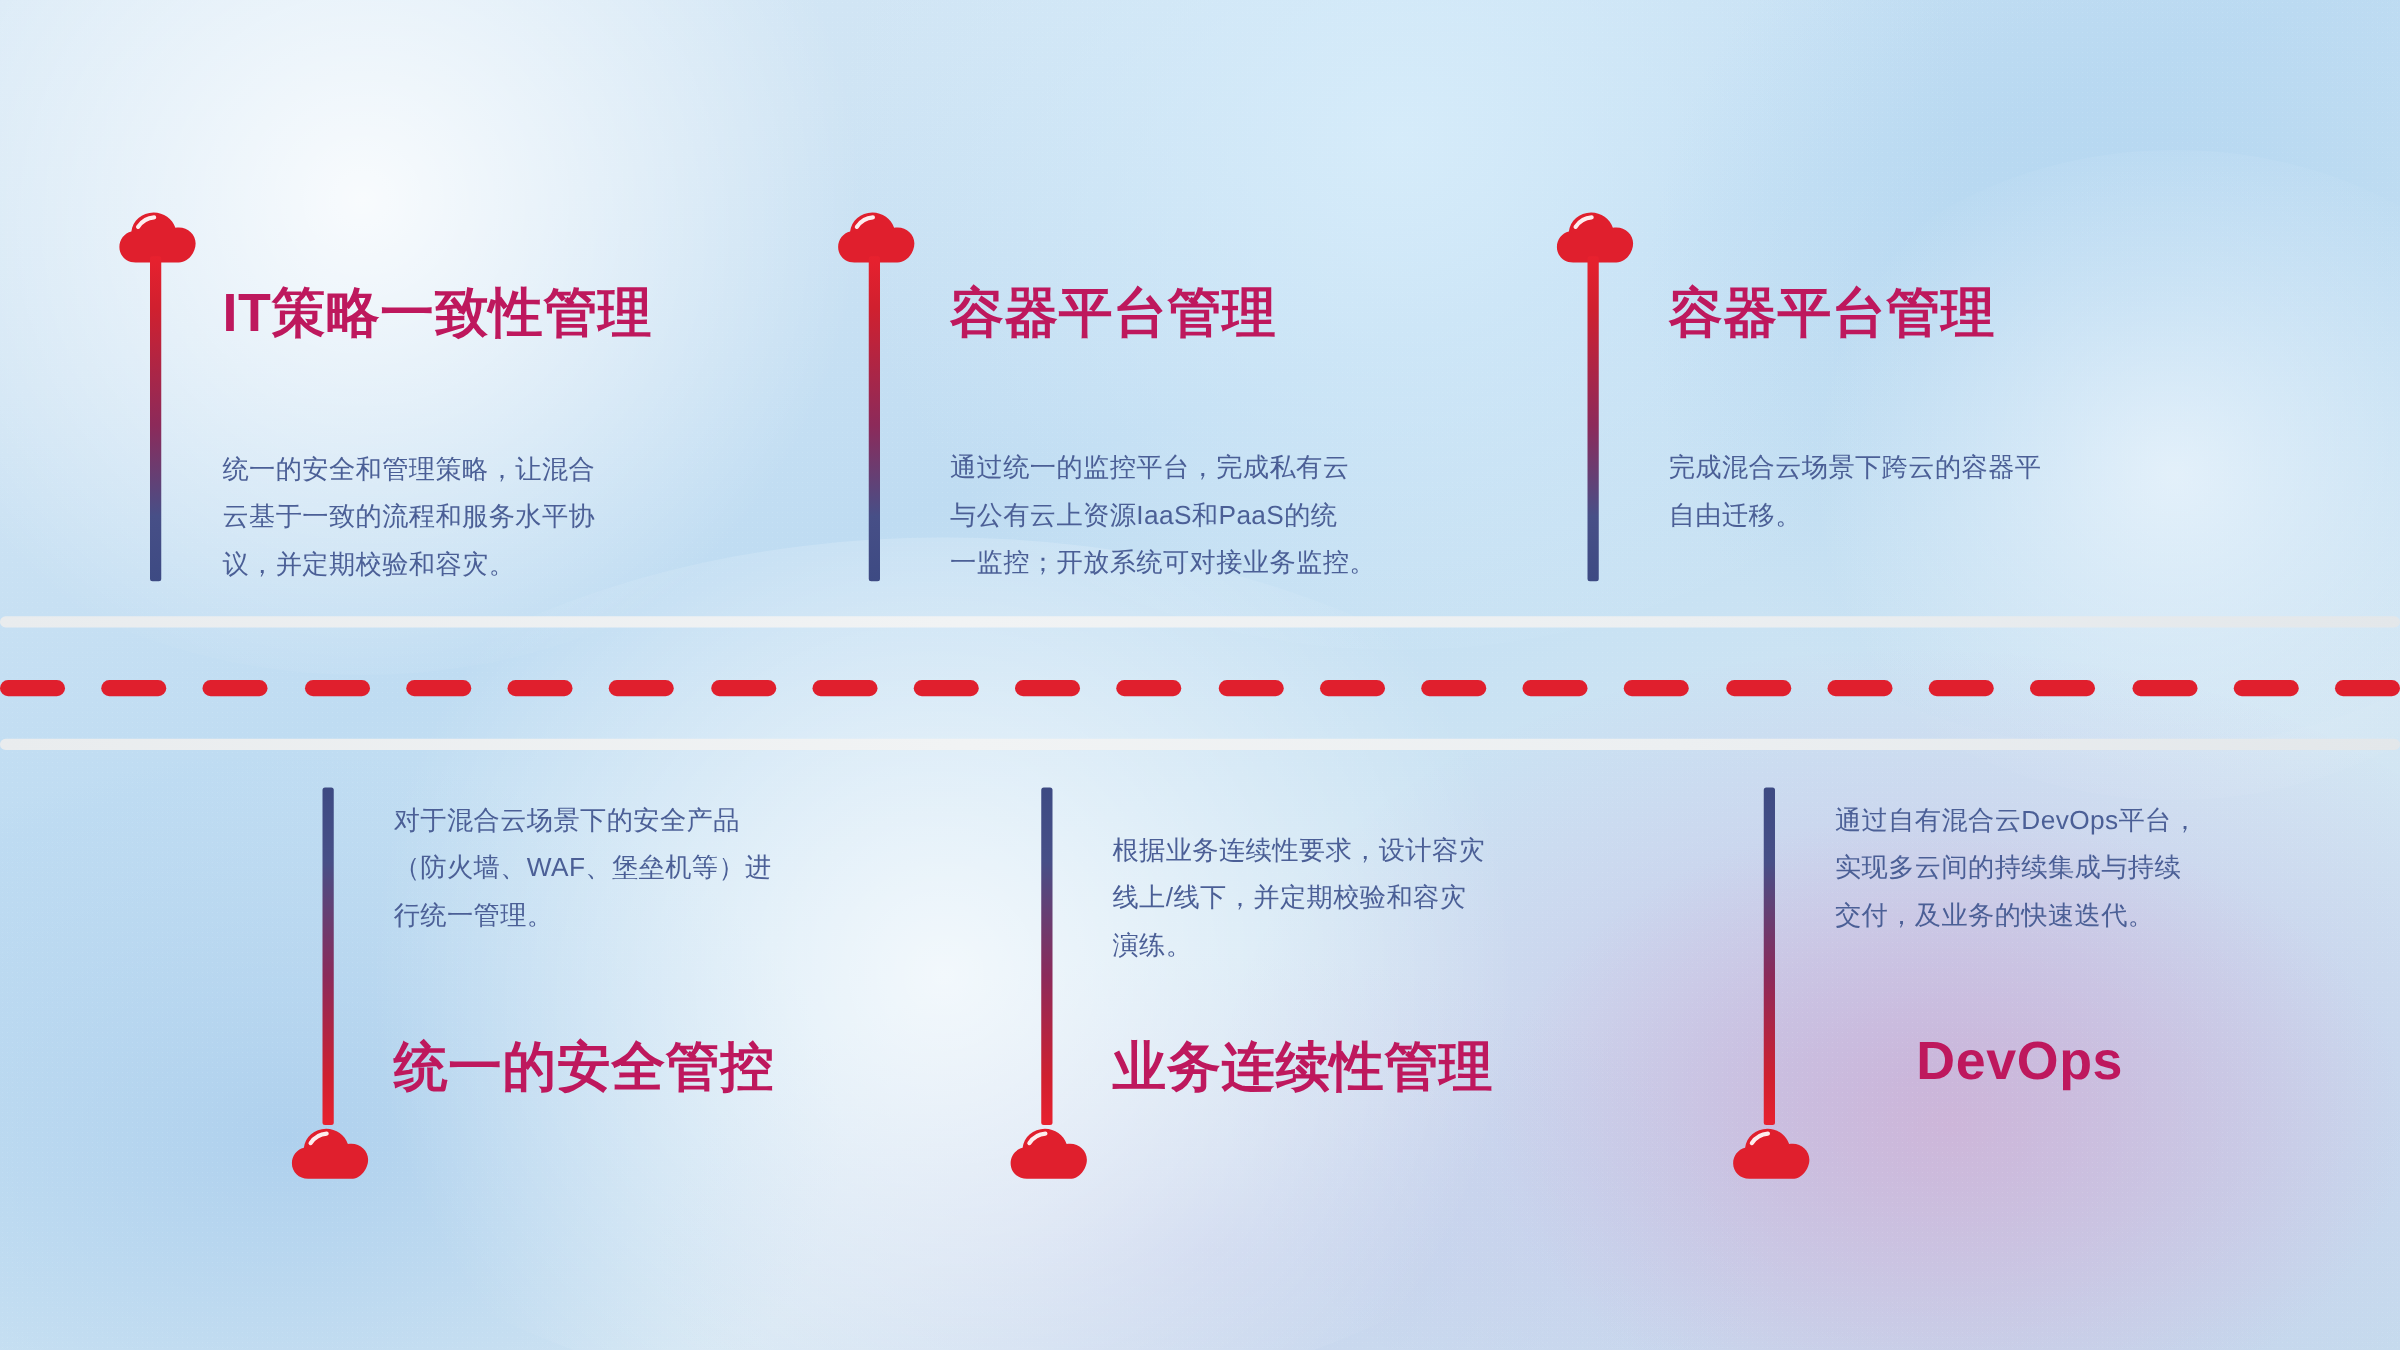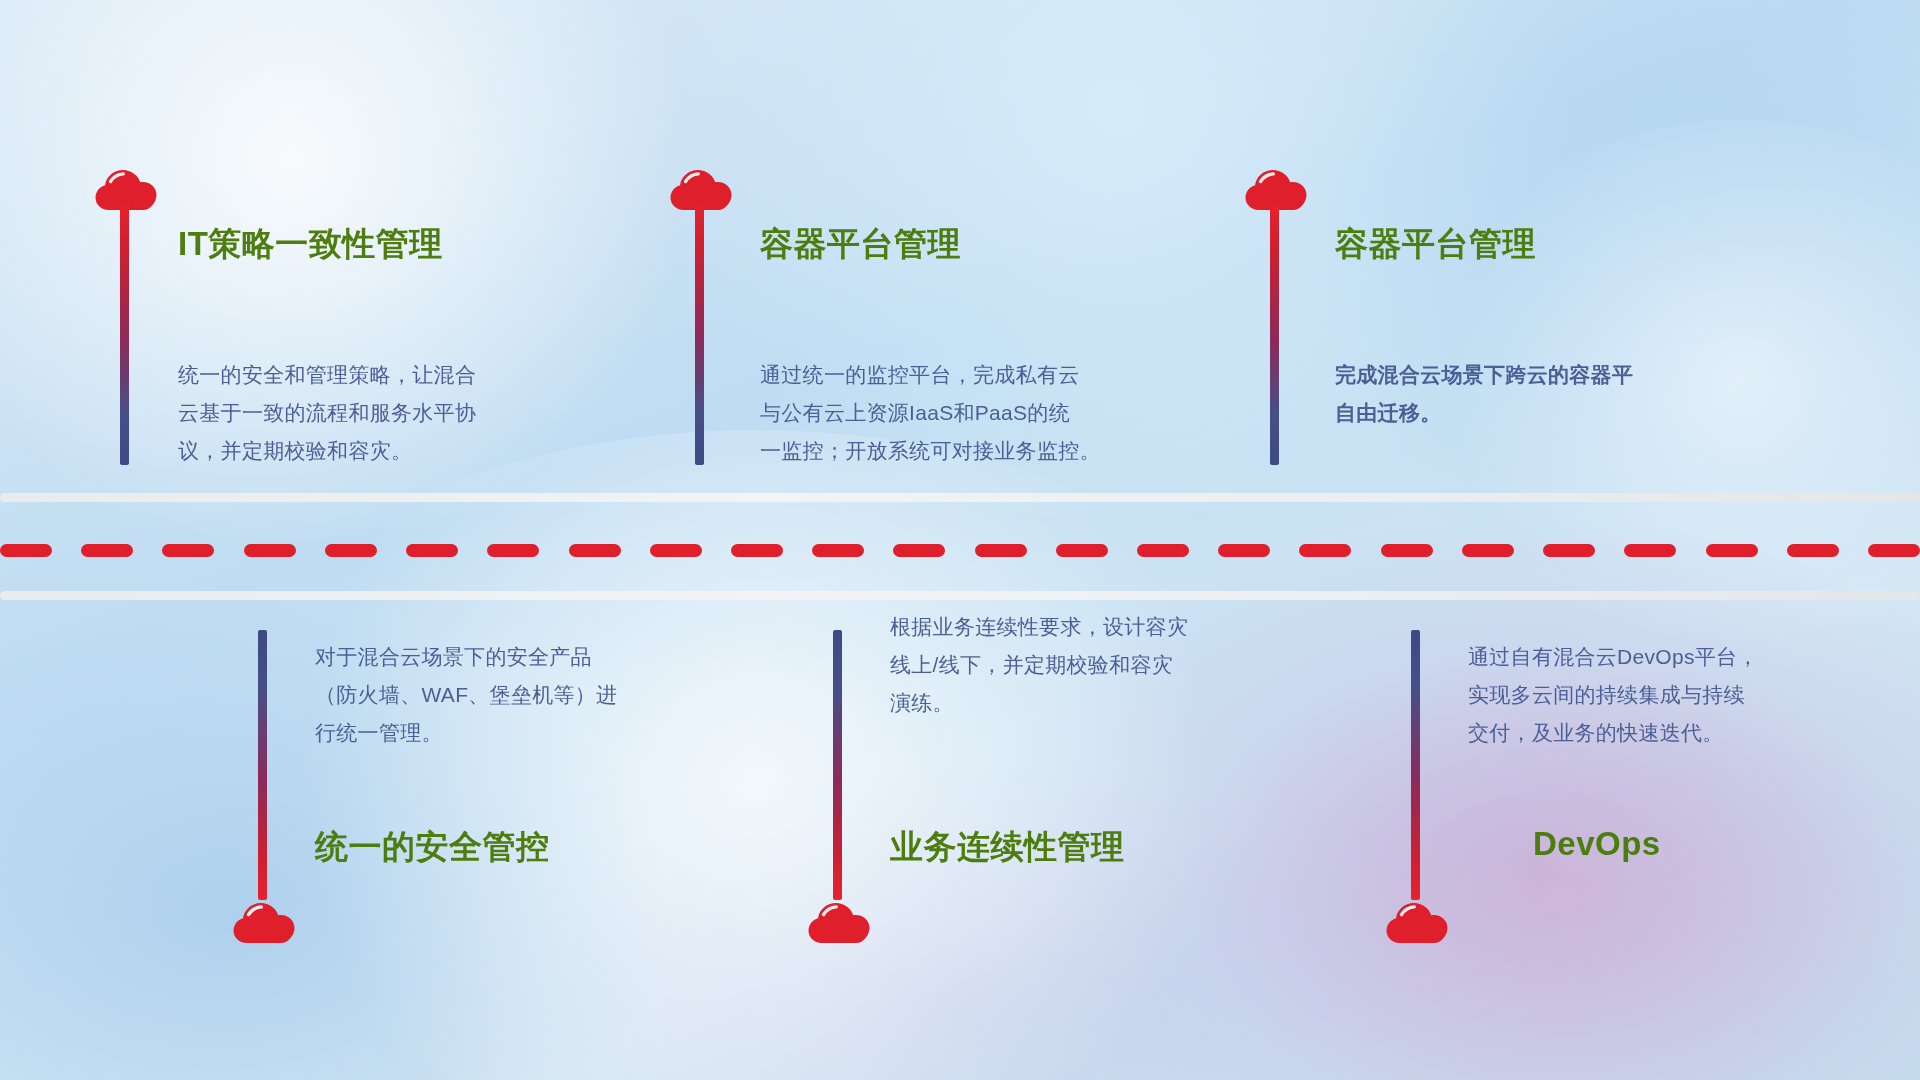--- a/index.html
+++ b/index.html
@@ -53,21 +53,21 @@
   .col{position:absolute;}
 
   .stem{position:absolute;width:9px;border-radius:2px;}
   .stem.down{background:linear-gradient(180deg,#e8212e 0%,#d0202f 16%,#8c2a5a 52%,#474f87 80%,#3d4a83 100%);}
   .stem.up{background:linear-gradient(180deg,#3d4a83 0%,#474f87 22%,#8c2a5a 56%,#d0202f 86%,#e8212e 100%);}
 
   .cloud{position:absolute;width:62px;height:46px;}
 
   .card-title{
     position:absolute;
-    font-size:33px;font-weight:700;color:#4d7c0f;
+    font-size:43px;font-weight:700;color:#be185d;
     letter-spacing:.5px;white-space:nowrap;
   }
   .card-body{
     position:absolute;
     font-size:21px;line-height:38px;color:#4b5f96;
     font-weight:400;letter-spacing:.3px;
   }
   .card-body .ln{display:block;white-space:nowrap;}
 </style>
 </head>
@@ -121,21 +121,21 @@
 
   <div class="col">
     <div class="cloud" style="left:1245px;top:165px;">
       <svg viewBox="0 0 62 46" width="62" height="46" aria-hidden="true">
         <path d="M13.5 45C6 45 0.5 39.6 0.5 32.6c0-6 4-11 9.6-12.4C11 11.7 18.6 5 27.9 5c8.1 0 15 5.1 17.4 12.2 0.9-0.2 1.8-0.3 2.8-0.3 7.4 0 13.4 5.7 13.4 12.8C61.5 36.9 55.5 45 48.1 45Z" fill="#e01f2d"></path>
         <path d="M15.5 16.5c3-4.5 7.8-7.3 12.8-7.6" stroke="#ffffff" stroke-width="3.4" stroke-linecap="round" fill="none" opacity=".92"></path>
       </svg>
     </div>
     <div class="stem down" style="left:1270px;top:205px;height:260px;"></div>
     <div class="card-title" style="left:1335px;top:222px;">容器平台管理</div>
-    <div class="card-body" style="left:1335px;top:356px;width:440px;font-weight:bold;">
+    <div class="card-body" style="left:1335px;top:356px;width:440px;">
       <span class="ln">完成混合云场景下跨云的容器平</span>
       <span class="ln">自由迁移。</span>
     </div>
   </div>
 
   <div class="road" style="top:493px;">
     <div class="road-band"></div>
   </div>
   <div class="road road-dash" style="top:544px;" id="dashline">
       <div class="seg" style="left: 0px; width: 52px; background: rgb(224, 31, 45);"></div>
@@ -177,21 +177,21 @@
     <div class="stem up" style="left:258px;top:630px;height:270px;"></div>
     <div class="cloud" style="left:233px;top:898px;">
       <svg viewBox="0 0 62 46" width="62" height="46" aria-hidden="true">
         <path d="M13.5 45C6 45 0.5 39.6 0.5 32.6c0-6 4-11 9.6-12.4C11 11.7 18.6 5 27.9 5c8.1 0 15 5.1 17.4 12.2 0.9-0.2 1.8-0.3 2.8-0.3 7.4 0 13.4 5.7 13.4 12.8C61.5 36.9 55.5 45 48.1 45Z" fill="#e01f2d"></path>
         <path d="M15.5 16.5c3-4.5 7.8-7.3 12.8-7.6" stroke="#ffffff" stroke-width="3.4" stroke-linecap="round" fill="none" opacity=".92"></path>
       </svg>
     </div>
   </div>
 
   <div class="col">
-    <div class="card-body" style="left:890px;top:608px;width:430px;">
+    <div class="card-body" style="left:890px;top:662px;width:430px;">
       <span class="ln">根据业务连续性要求，设计容灾</span>
       <span class="ln">线上/线下，并定期校验和容灾</span>
       <span class="ln">演练。</span>
     </div>
     <div class="card-title" style="left:890px;top:825px;">业务连续性管理</div>
     <div class="stem up" style="left:833px;top:630px;height:270px;"></div>
     <div class="cloud" style="left:808px;top:898px;">
       <svg viewBox="0 0 62 46" width="62" height="46" aria-hidden="true">
         <path d="M13.5 45C6 45 0.5 39.6 0.5 32.6c0-6 4-11 9.6-12.4C11 11.7 18.6 5 27.9 5c8.1 0 15 5.1 17.4 12.2 0.9-0.2 1.8-0.3 2.8-0.3 7.4 0 13.4 5.7 13.4 12.8C61.5 36.9 55.5 45 48.1 45Z" fill="#e01f2d"></path>
         <path d="M15.5 16.5c3-4.5 7.8-7.3 12.8-7.6" stroke="#ffffff" stroke-width="3.4" stroke-linecap="round" fill="none" opacity=".92"></path>

